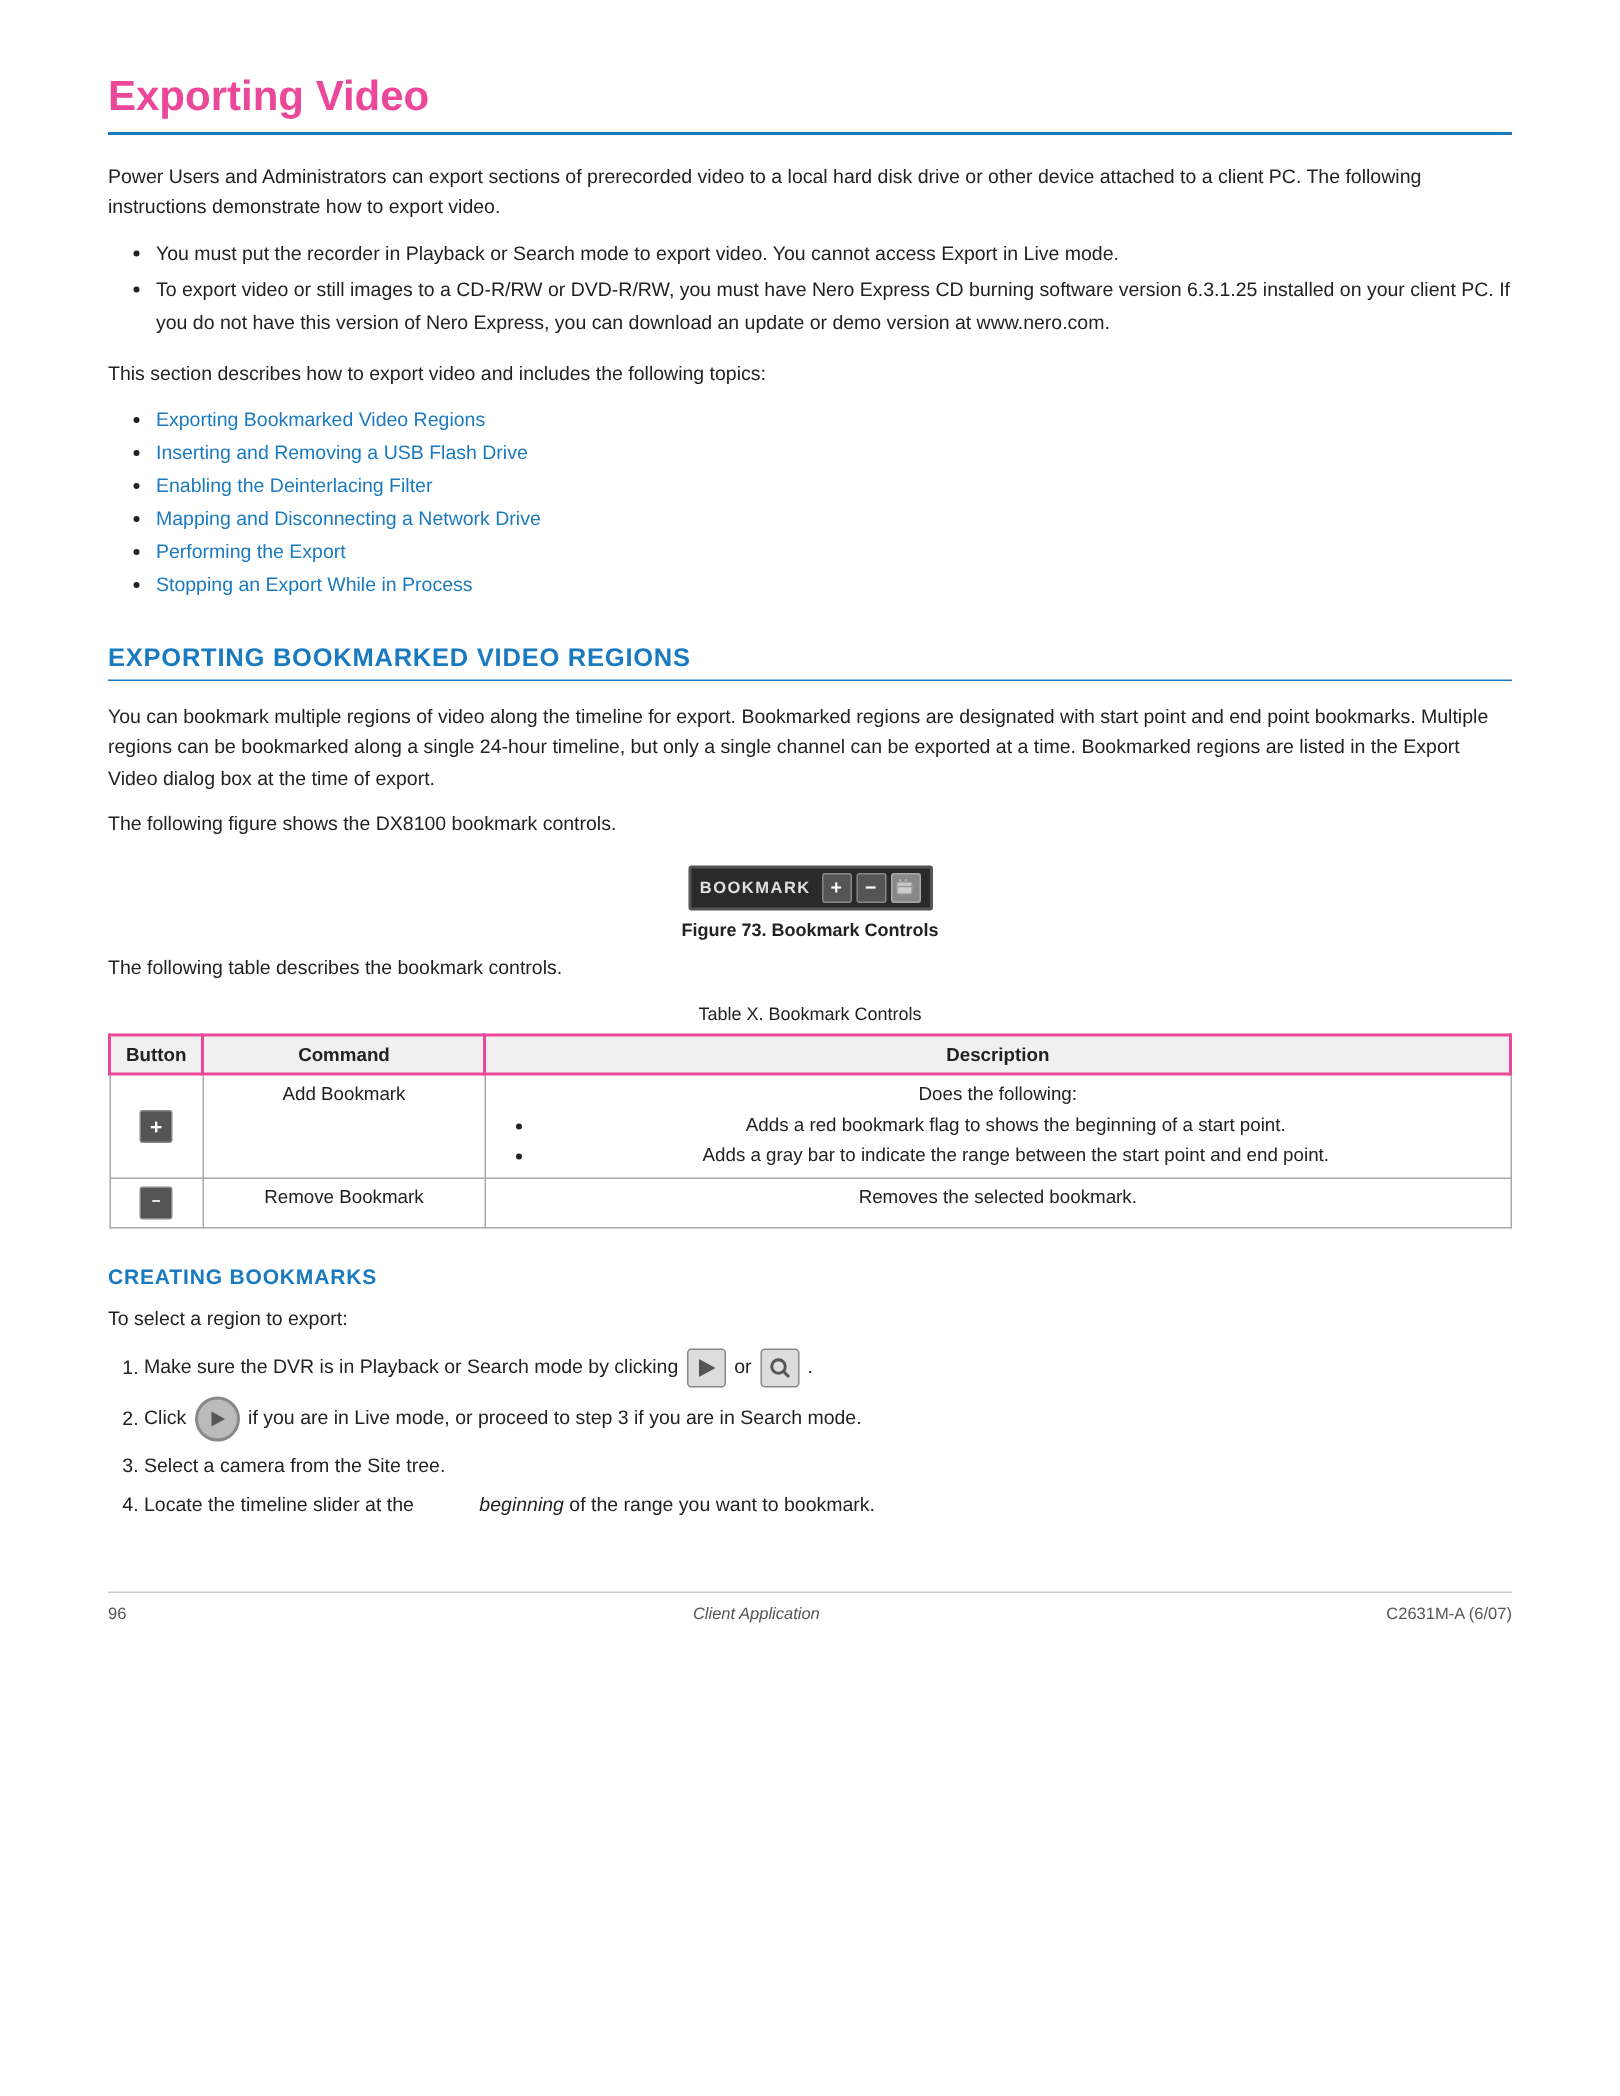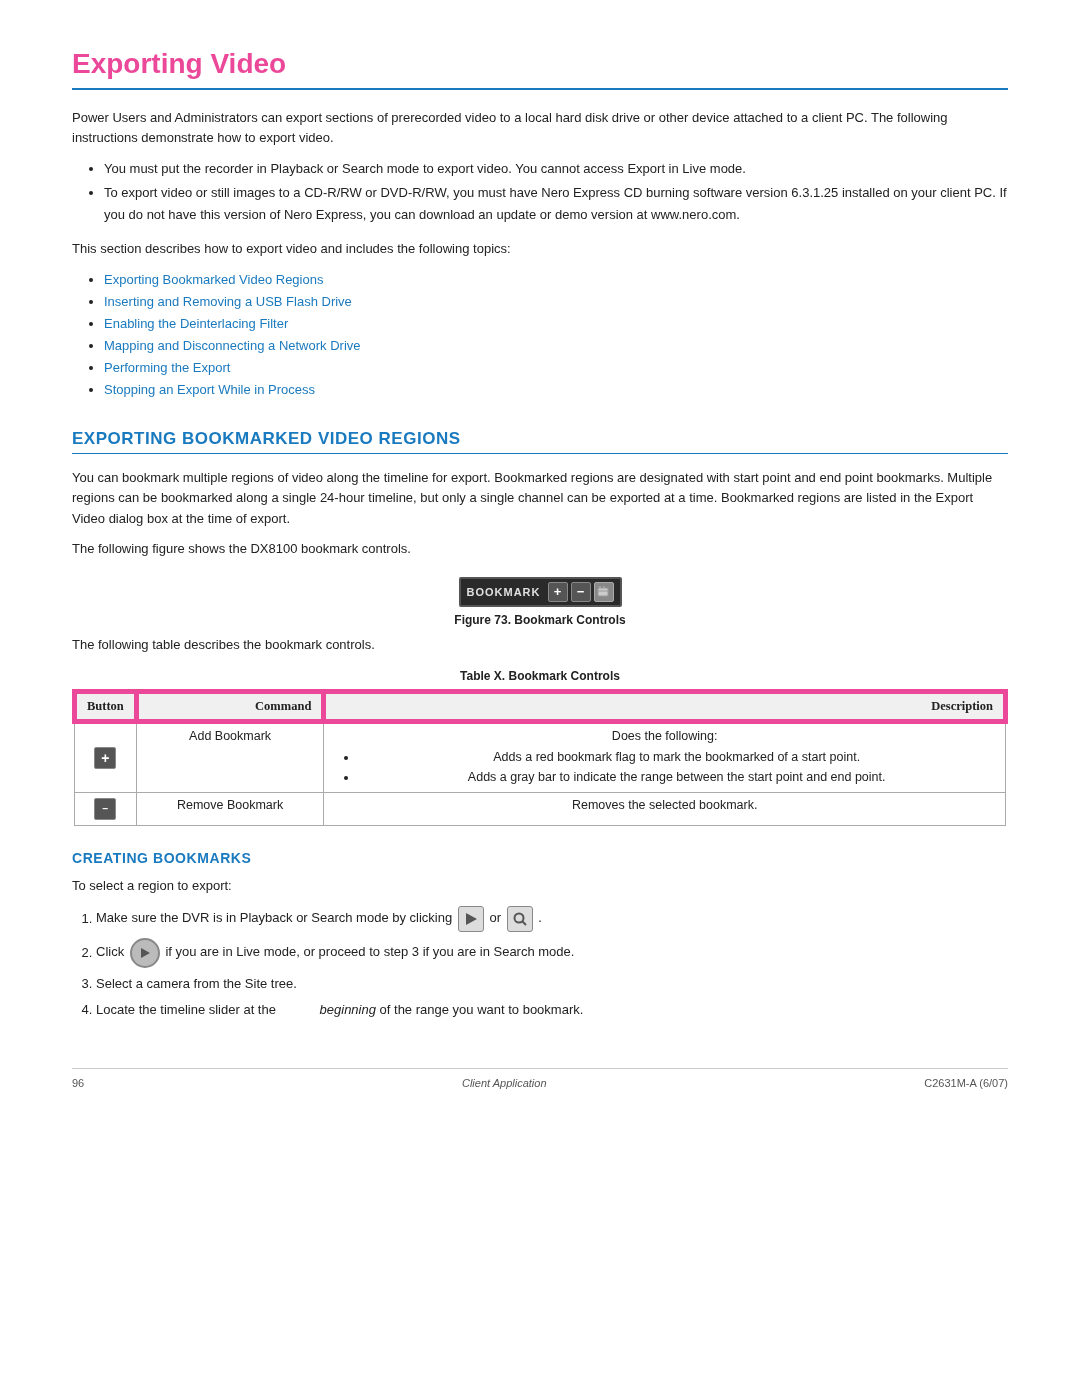--- a/index.html
+++ b/index.html
@@ -117,37 +117,36 @@
       font-size: 12px;
       margin-top: 6px;
       color: #222;
     }
     .figure-caption span {
       font-weight: bold;
     }
     .table-title {
       text-align: center;
       font-size: 12px;
-      font-weight: bold;
+      font-weight: normal;
       margin-bottom: 6px;
       margin-top: 14px;
     }
     .bookmark-table {
       width: 100%;
       border-collapse: collapse;
       font-size: 12.5px;
       margin-bottom: 18px;
     }
     .bookmark-table th {
-      border: 5px solid #ec4899;
+      border: 2px solid #ec4899;
       padding: 5px 10px;
       background: #f0f0f0;
       font-weight: bold;
-      text-align: right;
-      font-family: Liberation Serif, serif;
+      text-align: center;
     }
     .bookmark-table td {
       border: 1px solid #aaa;
       padding: 5px 10px;
       vertical-align: top;
       text-align: center;
     }
     .bookmark-table .btn-cell {
       width: 60px;
       text-align: center;
@@ -315,21 +314,21 @@
   <tbody>
 
     <tr>
       <td class="btn-cell">
         <span class="btn-icon">+</span>
       </td>
       <td>Add Bookmark</td>
       <td>
         <span>Does the following:</span>
         <ul class="nested-bullet">
-          <li>Adds a red bookmark flag to mark the bookmarked of a start point.</li>
+          <li>Adds a red bookmark flag to shows the beginning of a start point.</li>
           <li>Adds a gray bar to indicate the range between the start point and end point.</li>
         </ul>
       </td>
     </tr>
 
     <tr>
       <td class="btn-cell">
         <span class="btn-icon-remove">−</span>
       </td>
       <td>Remove Bookmark</td>

